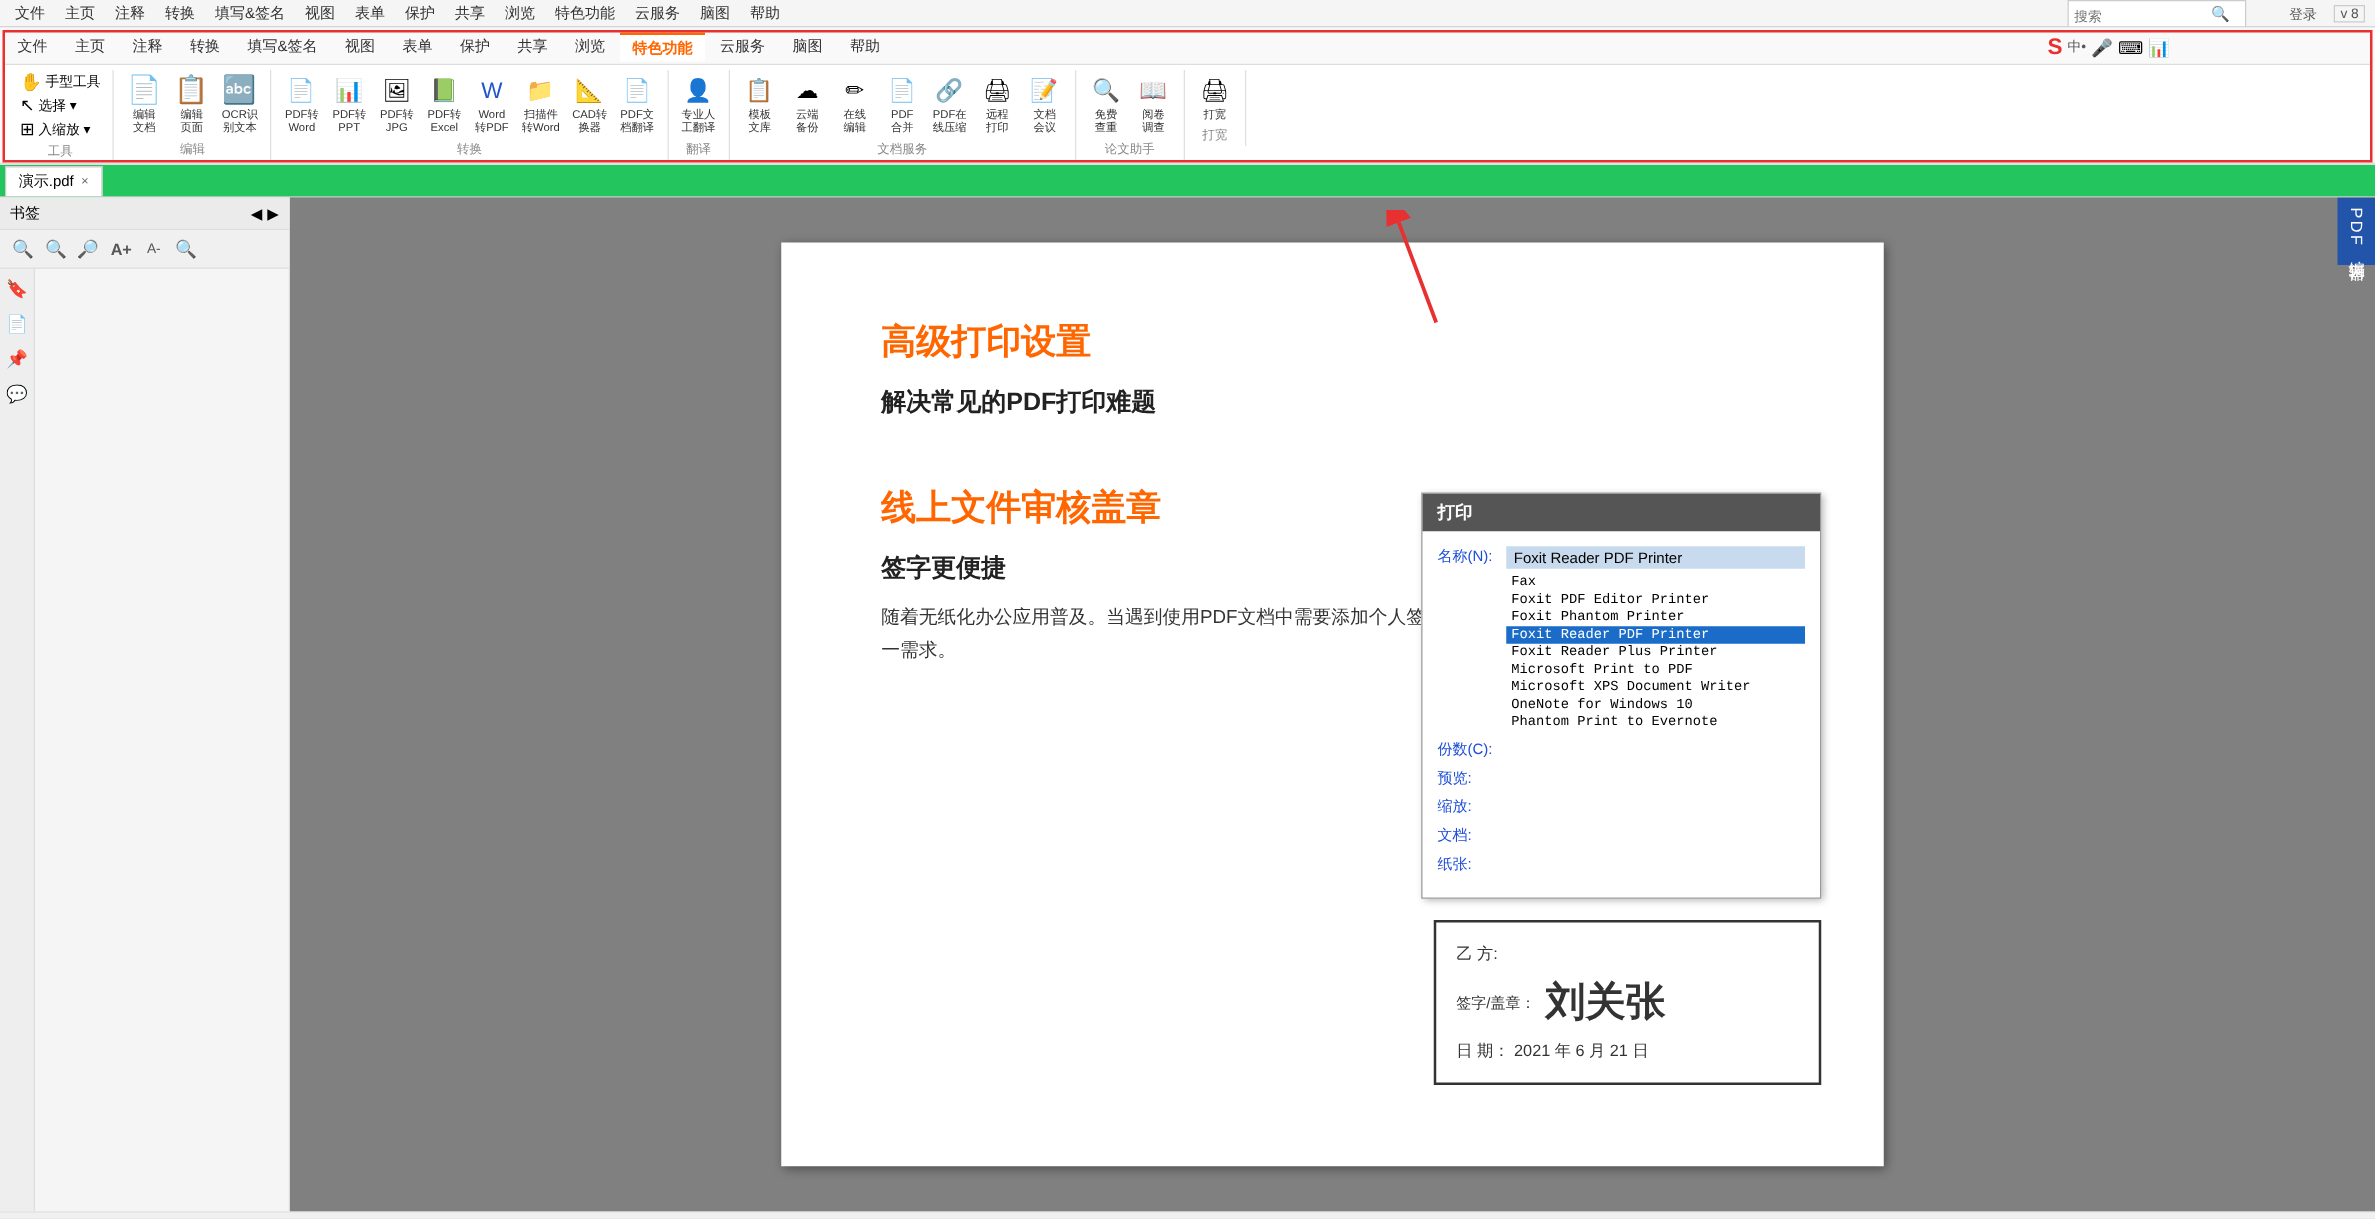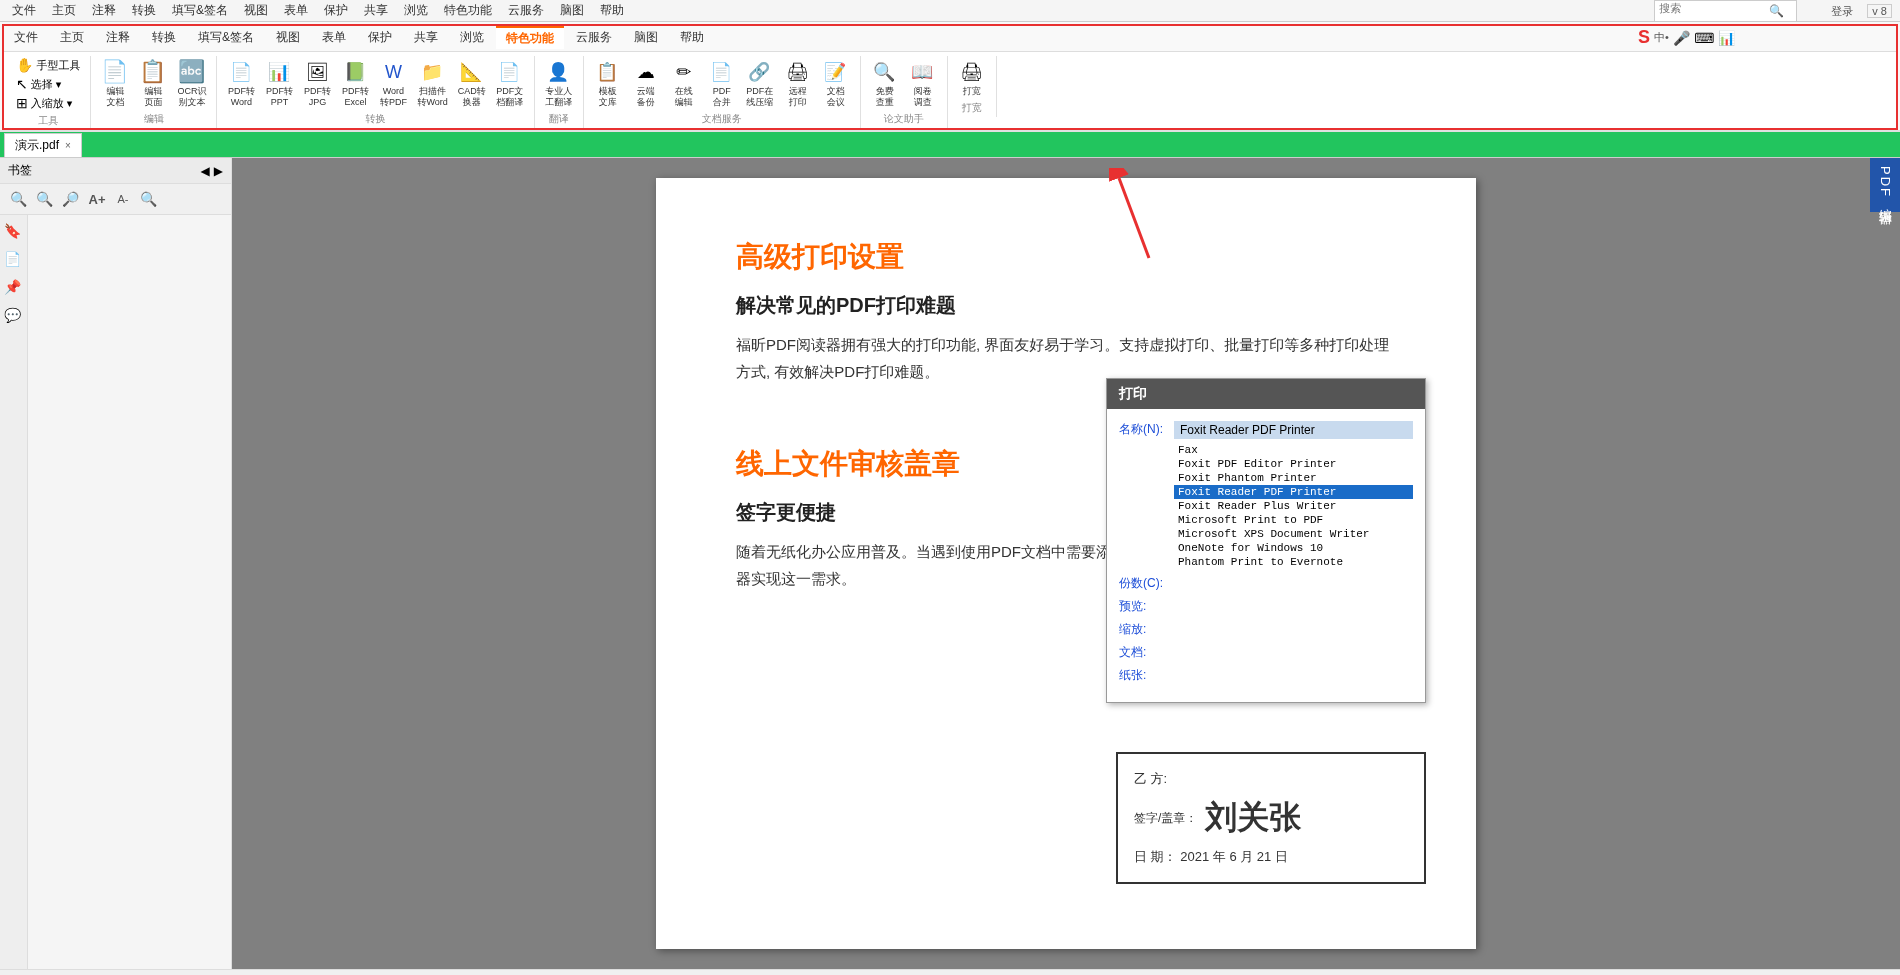--- a/index.html
+++ b/index.html
@@ -200,22 +200,22 @@
     .content-area {
       flex: 1;
       background: #808080;
       display: flex;
       justify-content: center;
       overflow: hidden;
       position: relative;
     }
     .pdf-page {
       background: white;
-      width: 820px;
-      margin: 20px auto;
+      width: 882px;
+      margin: 36px auto;
       padding: 60px 80px 60px 80px;
       box-shadow: 2px 2px 8px rgba(0,0,0,0.4);
       position: relative;
     }
 
     
     .section-title-orange {
       color: #f60;
       font-size: 28px;
       font-weight: bold;
@@ -331,21 +331,21 @@
       right: 8px;
       top: 0;
       display: flex;
       align-items: center;
       gap: 6px;
       height: 22px;
     }
 
     .search-box {
       display: flex;
-      align-items: flex-start;
+      align-items: flex-end;
       border: 1px solid #ccc;
       background: white;
       padding: 1px 4px;
       gap: 2px;
     }
     .search-input {
       border: none;
       outline: none;
       font-size: 11px;
       width: 100px;
@@ -609,36 +609,35 @@
         </marker>
       </defs>
       <line x1="40" y1="90" x2="10" y2="10" stroke="#e83030" stroke-width="3" marker-end="url(#arrowhead)"></line>
     </svg>
 
     <div class="pdf-page">
 
       <div>
         <div class="section-title-orange">高级打印设置</div>
         <div class="section-subtitle">解决常见的PDF打印难题</div>
-        <div class="section-body">福昕PDF阅读器拥有强大的打印功能, 界面友好易于学习。支持虚拟打印、批量打印等多种打印处理方式, 有效解决PDF打印难题。</div>
       </div>
 
       <div class="print-dialog" style="position:absolute; right:50px; top:200px;">
         <div class="print-dialog-title">打印</div>
         <div class="print-dialog-body">
           <div class="print-row">
             <span class="print-label">名称(N):</span>
             <div style="flex:1;">
               <div style="background:#c8daee; padding:2px 6px; font-size:12px; margin-bottom:4px;">Foxit Reader PDF Printer</div>
               <ul class="print-value-list">
                 <li>Fax</li>
                 <li>Foxit PDF Editor Printer</li>
                 <li>Foxit Phantom Printer</li>
                 <li class="selected">Foxit Reader PDF Printer</li>
-                <li>Foxit Reader Plus Writer</li>
+                <li>Foxit Reader Plus Printer</li>
                 <li>Microsoft Print to PDF</li>
                 <li>Microsoft XPS Document Writer</li>
                 <li>OneNote for Windows 10</li>
                 <li>Phantom Print to Evernote</li>
               </ul>
             </div>
           </div>
           <div class="print-row">
             <span class="print-label">份数(C):</span>
           </div>

